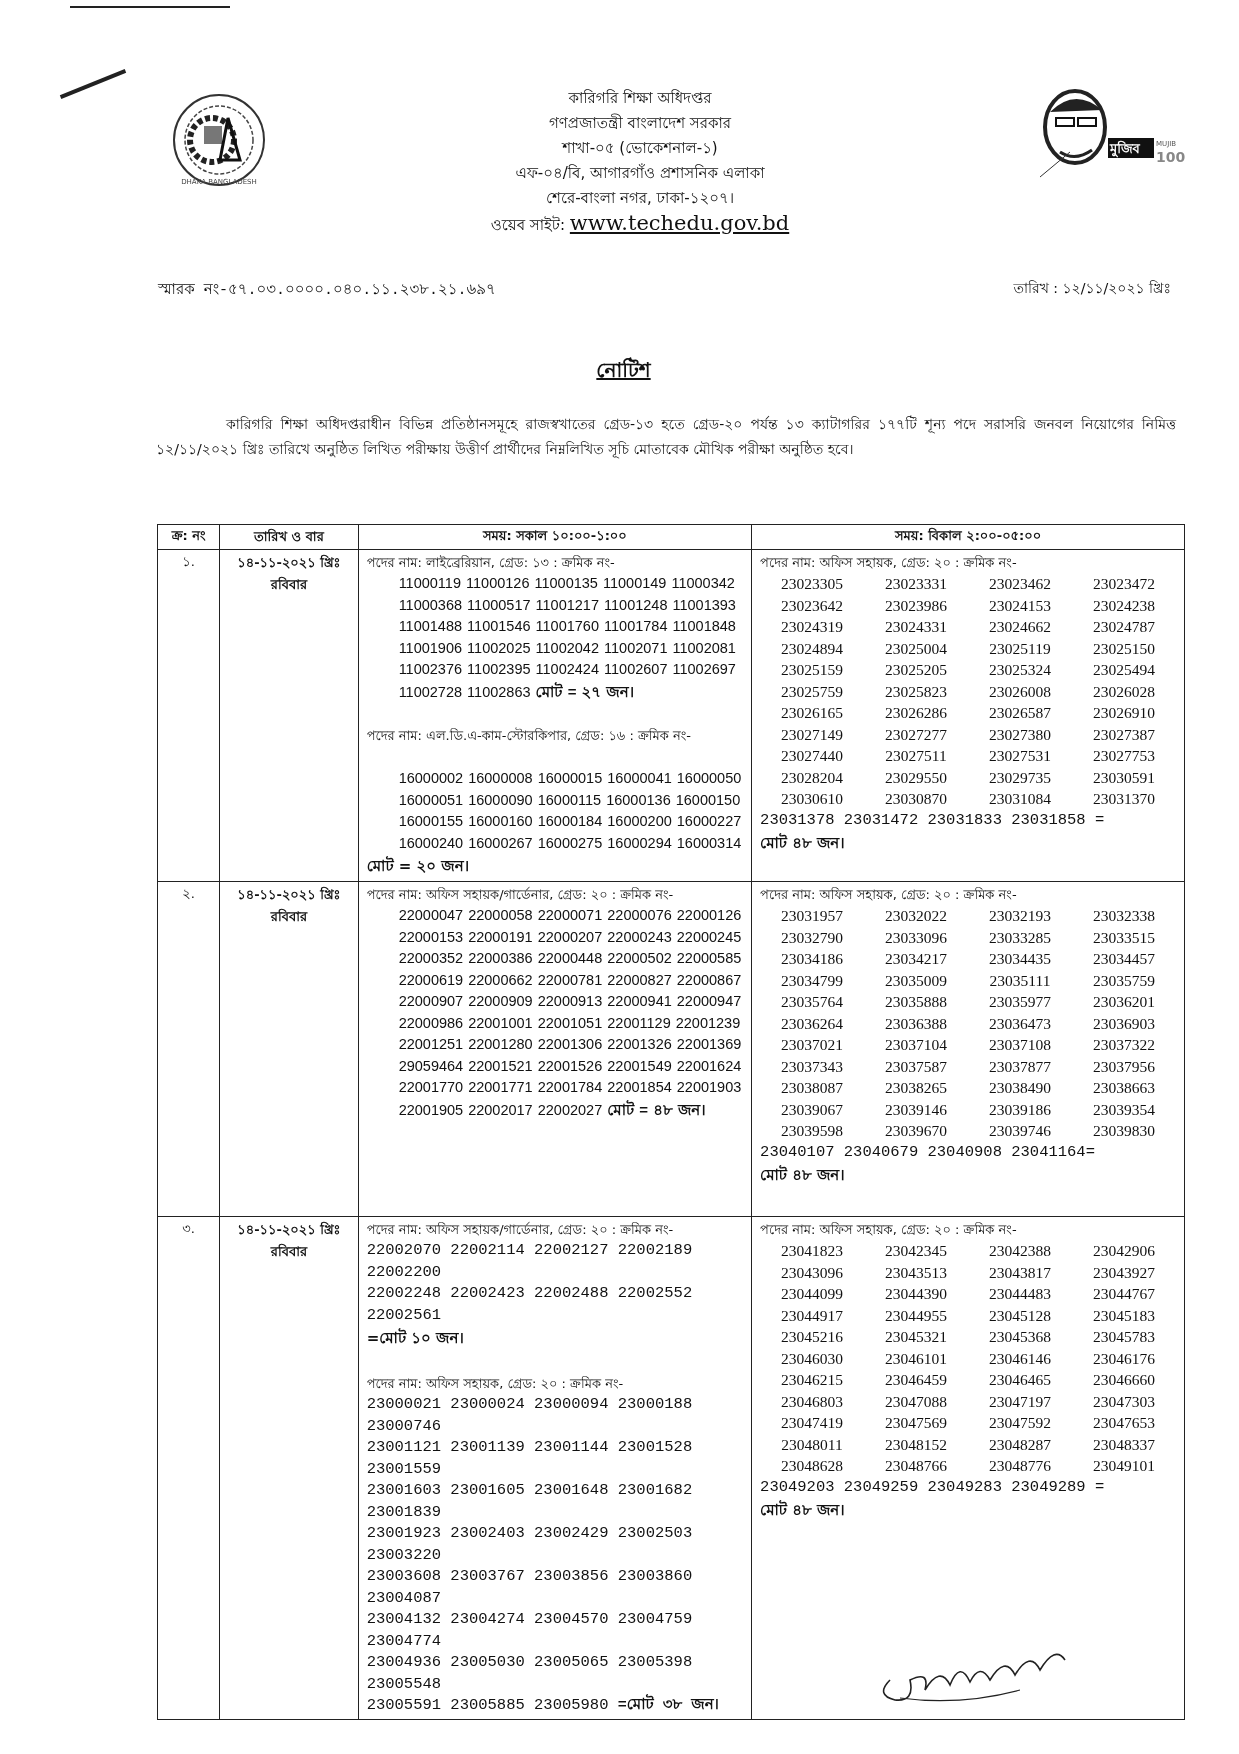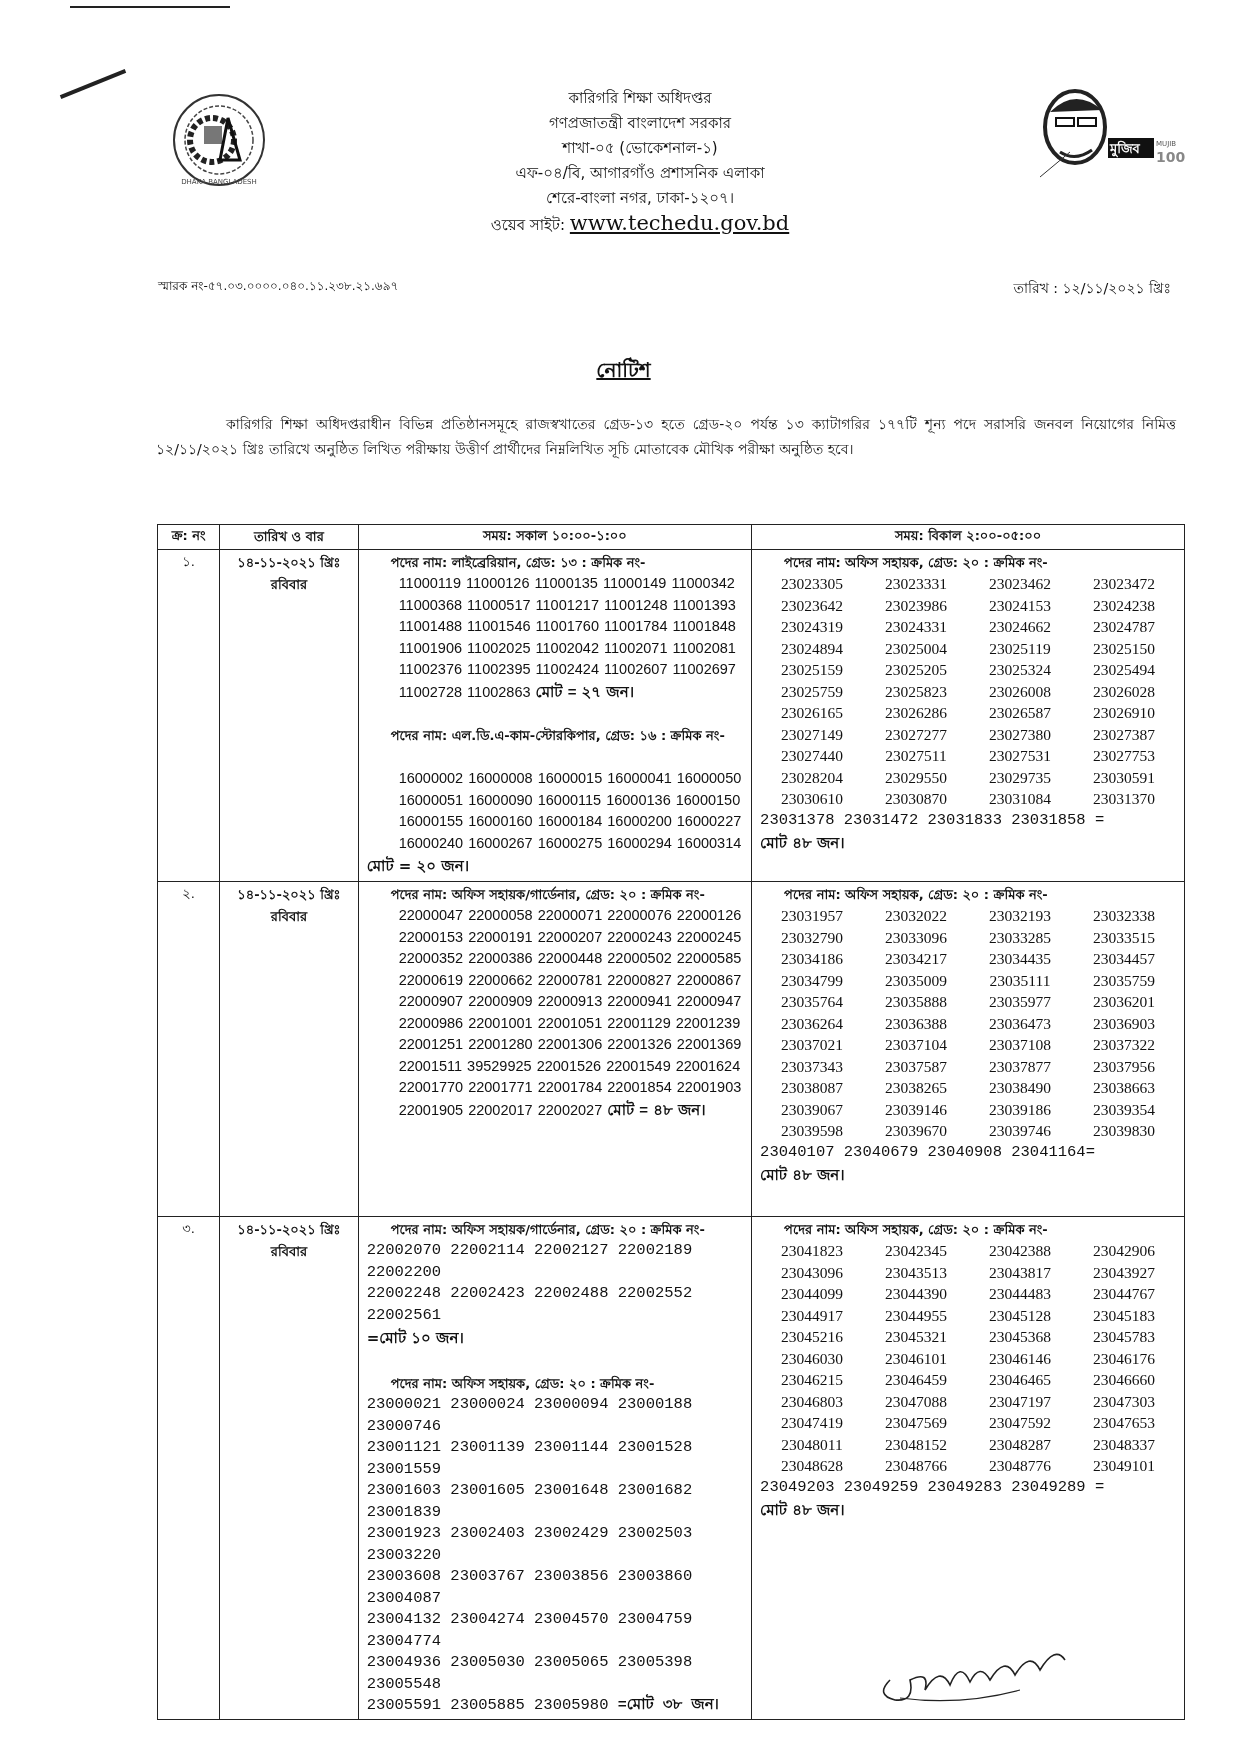--- a/index.html
+++ b/index.html
@@ -3,33 +3,33 @@
 <meta charset="utf-8">
 <style>
   html, body { margin:0; padding:0; background:#fff; }
   body { width:1239px; height:1754px; position:relative; overflow:hidden; font-family:"DejaVu Sans", sans-serif; color:#111; }
   .scan-mark { position:absolute; background:#222; }
   .logo-left { position:absolute; left:160px; top:88px; width:118px; height:100px; }
   .logo-right { position:absolute; left:1030px; top:82px; width:175px; height:100px; }
   .header { position:absolute; left:430px; top:86px; width:420px; text-align:center; font-size:15px; line-height:25px; }
   .header .web { font-size:15px; }
   .header .web .url { font-family:"DejaVu Serif", serif; font-size:21px; text-decoration:underline; }
-  .memo { position:absolute; left:158px; top:277px; font-size:12px; }
+  .memo { position:absolute; left:158px; top:277px; font-size:15px;font-family:Liberation Mono, monospace; }
   .date { position:absolute; right:68px; top:277px; font-size:14px; }
   .notice-title { position:absolute; left:4px; width:1239px; top:355px; text-align:center; font-size:20px; font-weight:bold; }
   .notice-title span { text-decoration:underline; }
   .intro { position:absolute; left:156px; top:412px; width:1020px; font-size:14px; line-height:25px; text-align:justify; text-indent:70px; }
   table.sched { position:absolute; left:157px; top:524px; width:1028px; border-collapse:collapse; font-size:13px; }
   table.sched th, table.sched td { border:1.5px solid #222; vertical-align:top; padding:2px 8px; }
   table.sched th { font-weight:bold; text-align:center; height:20px; padding:1px 4px; }
   .c-sl { width:48px; text-align:center; }
   .c-date { width:125px; text-align:center; font-weight:bold; line-height:22px; }
   .c-morn { width:400px; }
   .c-aft { width:430px; }
-  .post-title { font-weight:bold; font-size:13px; line-height:21px;margin-left:24px; }
+  .post-title { font-weight:normal; font-size:13px; line-height:21px; }
   .nums { font-family:"Liberation Sans", sans-serif; font-size:14.5px; line-height:21.5px; word-spacing:1px;margin-left:32px; }
   .grid4 { display:grid; grid-template-columns:repeat(4, 1fr); font-family:"Liberation Serif", serif; font-size:15.5px; line-height:21.5px;text-align:center; }
   .serifnums { font-family:Liberation Mono, monospace; font-size:15.5px; line-height:21.5px; }
   .total { font-weight:bold; font-size:15px; }
   .gap { height:22px; }
   .signature { position:absolute; left:870px; top:1640px; width:220px; height:70px; }
 </style>
 </head>
 <body>
 
@@ -174,21 +174,21 @@
         </td>
         <td class="c-morn">
           <div class="post-title">পদের নাম: অফিস সহায়ক/গার্ডেনার, গ্রেড: ২০ : ক্রমিক নং-</div>
           <div class="nums"><span>22000047 22000058 22000071 22000076 22000126</span></div>
           <div class="nums"><span>22000153 22000191 22000207 22000243 22000245</span></div>
           <div class="nums"><span>22000352 22000386 22000448 22000502 22000585</span></div>
           <div class="nums"><span>22000619 22000662 22000781 22000827 22000867</span></div>
           <div class="nums"><span>22000907 22000909 22000913 22000941 22000947</span></div>
           <div class="nums"><span>22000986 22001001 22001051 22001129 22001239</span></div>
           <div class="nums"><span>22001251 22001280 22001306 22001326 22001369</span></div>
-          <div class="nums"><span>22001511 39529925 22001526 22001549 22001624</span></div>
+          <div class="nums"><span>29059464 22001521 22001526 22001549 22001624</span></div>
           <div class="nums"><span>22001770 22001771 22001784 22001854 22001903</span></div>
           <div class="nums"><span>22001905 22002017 22002027</span> <span class="total">মোট = ৪৮ জন।</span></div>
         </td>
         <td class="c-aft">
           <div class="post-title">পদের নাম: অফিস সহায়ক, গ্রেড: ২০ : ক্রমিক নং-</div>
           <div class="grid4">
             <span>23031957</span>
             <span>23032022</span>
             <span>23032193</span>
             <span>23032338</span>

